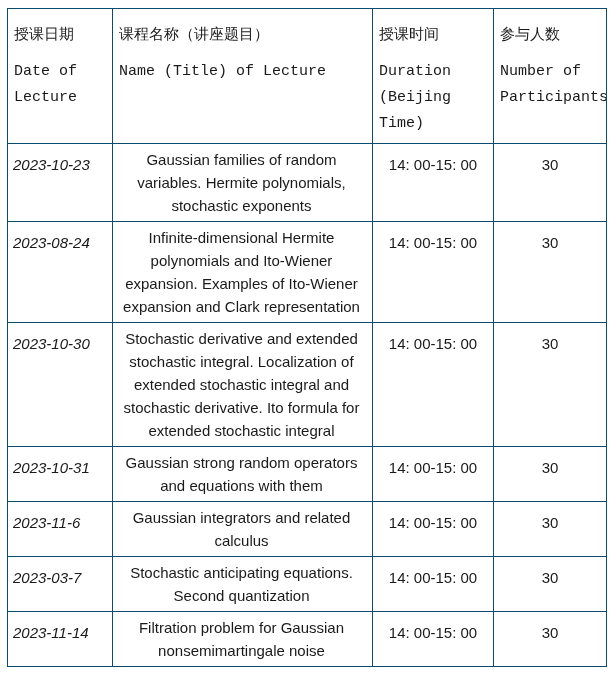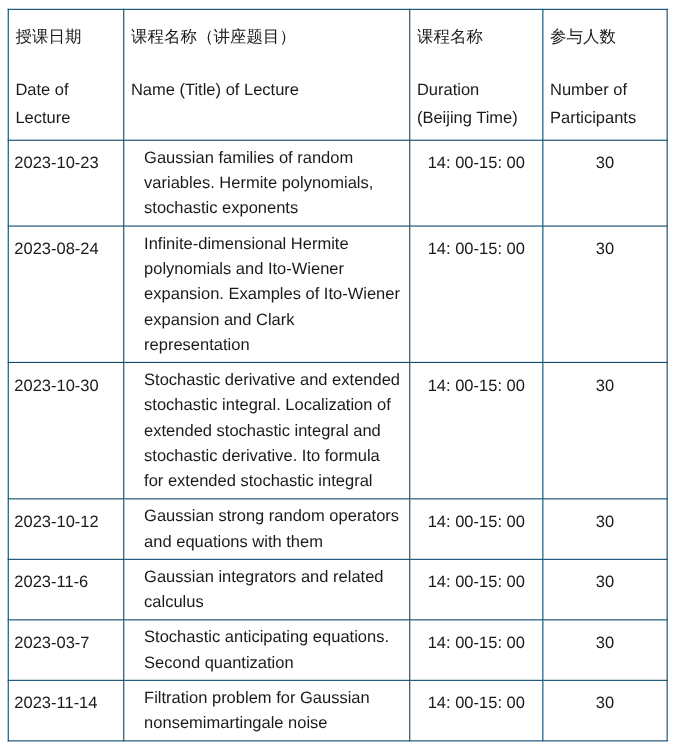--- a/index.html
+++ b/index.html
@@ -31,32 +31,35 @@
     text-align: left;
     font-weight: normal;
     overflow: hidden;
   }
   
   .lecture-table th {
     padding: 12px 6px 6px 6px;
     line-height: 26px;
   }
   .lecture-table th .en {
-    margin-top: 22px;
+    margin-top: 12px;
+    font-family: Liberation Mono, monospace;
   }
   
   .lecture-table td {
     line-height: 23px;
   }
   td.c-date {
     padding: 9px 4px 4px 5px;
     white-space: nowrap;
+    font-style: italic;
   }
   td.c-title {
-    padding: 4px 6px 4px 18px;
+    padding: 4px 6px 4px 4px;
+    text-align: center;
   }
   td.c-time {
     padding: 9px 2px 4px 2px;
     text-align: center;
     white-space: nowrap;
   }
   td.c-count {
     padding: 9px 2px 4px 2px;
     text-align: center;
   }
@@ -76,21 +79,21 @@
       <tr>
         <th>
           <div class="zh">授课日期</div>
           <div class="en">Date of Lecture</div>
         </th>
         <th>
           <div class="zh">课程名称（讲座题目）</div>
           <div class="en">Name (Title) of Lecture</div>
         </th>
         <th>
-          <div class="zh">课程名称</div>
+          <div class="zh">授课时间</div>
           <div class="en">Duration (Beijing Time)</div>
         </th>
         <th>
           <div class="zh">参与人数</div>
           <div class="en">Number of Participants</div>
         </th>
       </tr>
     </thead>
     <tbody>
       <tr>
@@ -105,21 +108,21 @@
         <td class="c-time">14: 00-15: 00</td>
         <td class="c-count">30</td>
       </tr>
       <tr>
         <td class="c-date">2023-10-30</td>
         <td class="c-title">Stochastic derivative and extended stochastic integral. Localization of extended stochastic integral and stochastic derivative. Ito formula for extended stochastic integral</td>
         <td class="c-time">14: 00-15: 00</td>
         <td class="c-count">30</td>
       </tr>
       <tr>
-        <td class="c-date">2023-10-12</td>
+        <td class="c-date">2023-10-31</td>
         <td class="c-title">Gaussian strong random operators and equations with them</td>
         <td class="c-time">14: 00-15: 00</td>
         <td class="c-count">30</td>
       </tr>
       <tr>
         <td class="c-date">2023-11-6</td>
         <td class="c-title">Gaussian integrators and related calculus</td>
         <td class="c-time">14: 00-15: 00</td>
         <td class="c-count">30</td>
       </tr>

